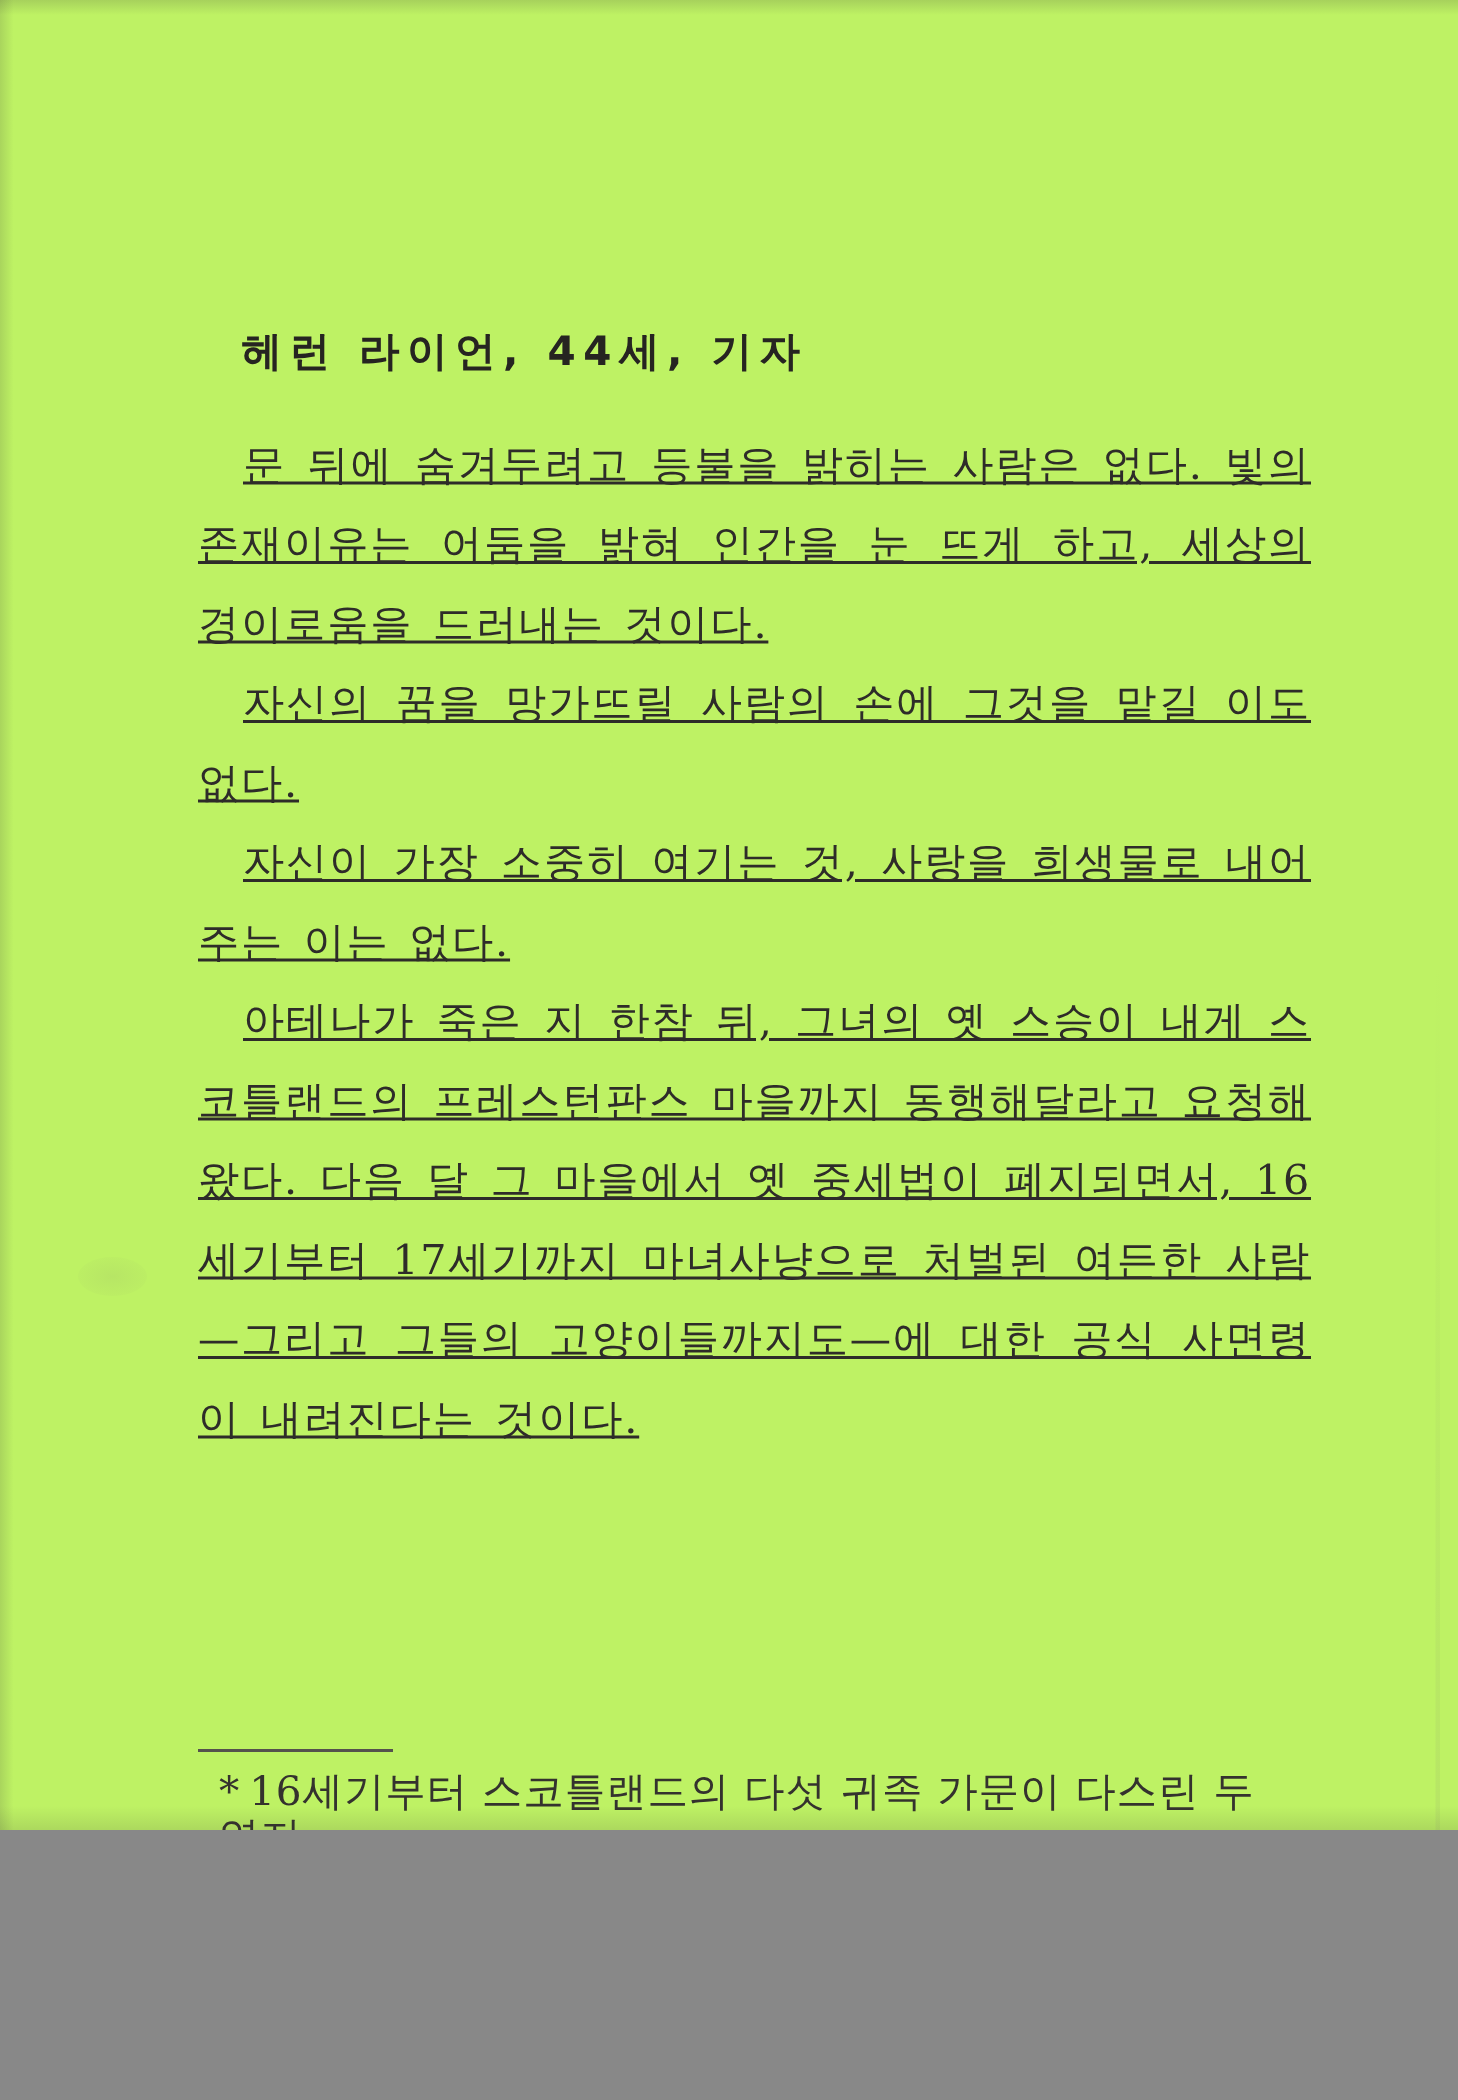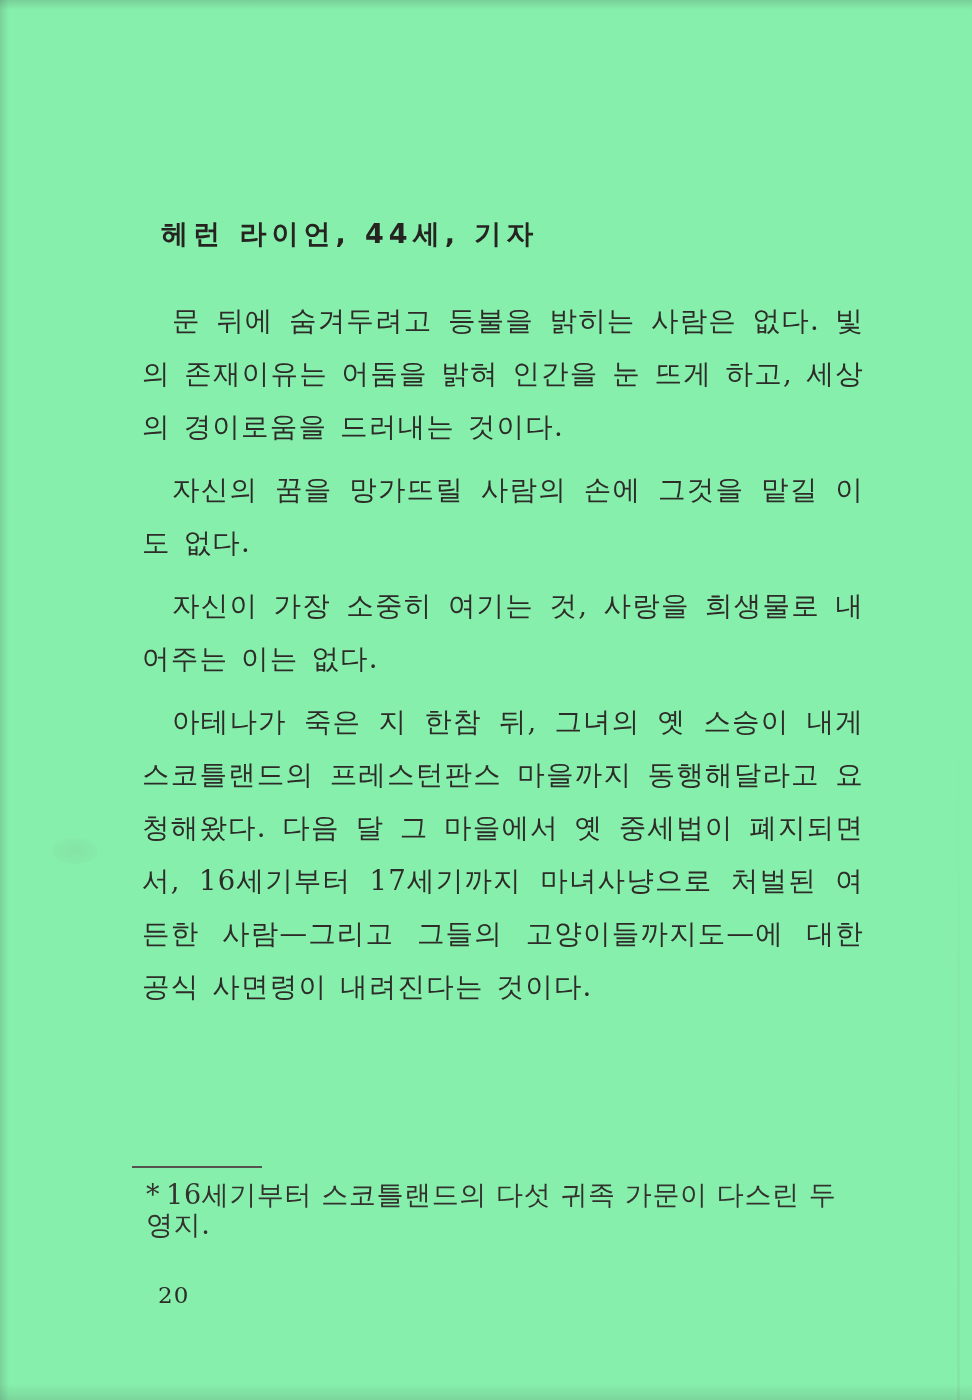--- a/index.html
+++ b/index.html
@@ -3,23 +3,23 @@
 <meta charset="utf-8">
 <style>
   html, body {
     margin: 0;
     padding: 0;
     background: #888;
   }
   .page {
     position: relative;
     width: 972px;
-    height: 1400px;
+    height: 1220px;
     margin: 0 auto;
-    background: #86efac;
+    background: #bef264;
     overflow: hidden;
     font-family: "DejaVu Serif", "Liberation Serif", serif;
     color: #2e2c29;
   }
   
   .edge-top {
     position: absolute; left: 0; top: 0; width: 100%; height: 10px;
     background: linear-gradient(to bottom, rgba(60,60,55,0.18), rgba(60,60,55,0));
     pointer-events: none;
   }
@@ -67,22 +67,23 @@
     left: 0;
     top: 284px;
     width: 742px;
     font-size: 27.5px;
     line-height: 53px;
     text-align: justify;
     letter-spacing: 1.2px;
     word-spacing: 3px;
   }
   .body-text p {
-    margin: 10px;
+    margin: 0;
     text-indent: 30px;
+    text-decoration: underline;
   }
   .fn-marker-sup {
     vertical-align: super;
     font-size: 0.65em;
     line-height: 0;
     letter-spacing: 0;
   }
   .footnote-rule {
     position: absolute;
     left: 132px;

